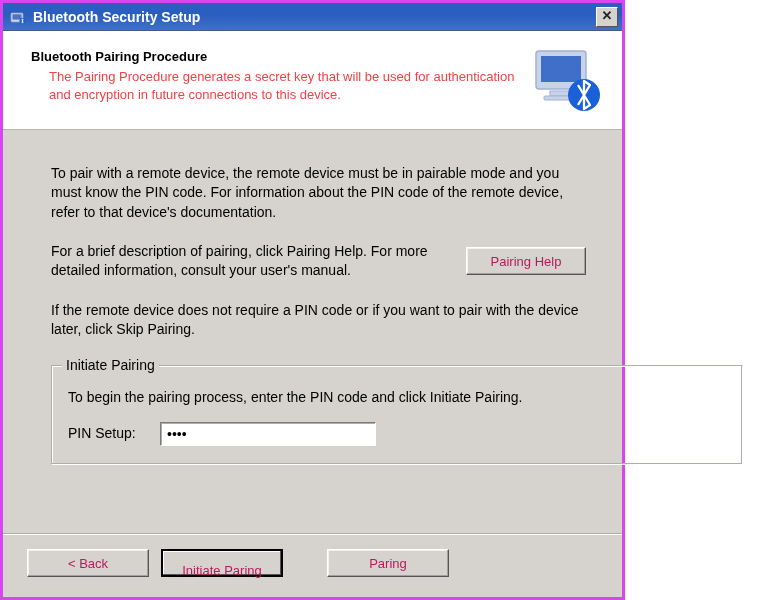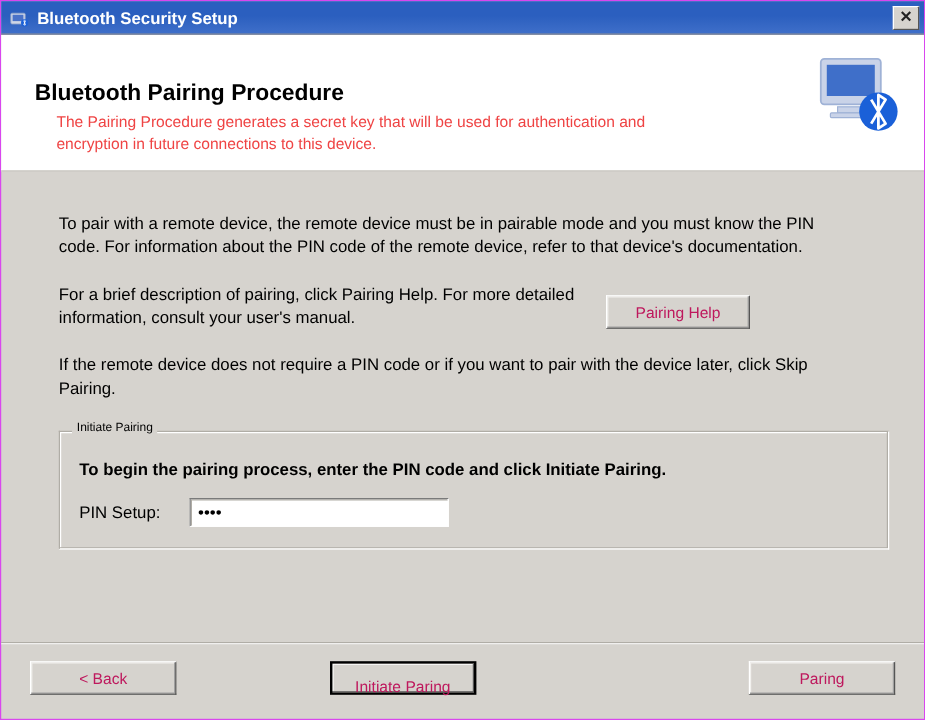--- a/index.html
+++ b/index.html
@@ -5,22 +5,22 @@
   * { box-sizing: border-box; }
   html, body {
     margin: 0; padding: 0;
     width: 771px; height: 600px;
     font-family: Tahoma, Arial, sans-serif;
     font-size: 13px;
     background: #fff;
     overflow: hidden;
   }
   .window {
-    width: 771px; height: 600px;
-    border: 1px solid #d946ef;
+    width: 625px; height: 600px;
+    border: 3px solid #d946ef;
     background: #d6d3ce;
     display: flex; flex-direction: column;
   }
   
   .titlebar {
     height: 28px;
     background: linear-gradient(to bottom, #2b5fbf 0%, #2b5fbf 45%, #3f6fc9 100%);
     display: flex; align-items: center;
     padding: 0 4px 0 6px;
     color: #fff;
@@ -48,34 +48,34 @@
   .close-btn .x { transform: translateY(-1px); }
   
   .banner {
     background: #fff;
     padding: 14px 20px 14px 28px;
     display: flex;
     border-bottom: 1px solid #b9b6af;
     box-shadow: inset 0 -1px 0 #fff;
   }
   .banner-text { flex: 1; padding-top: 4px; }
-  .banner-title { font-weight: bold; font-size: 19px; color: #000; margin-bottom: 4px; margin-top: 20px; }
+  .banner-title { font-weight: bold; font-size: 13px; color: #000; margin-bottom: 4px; }
   .banner-desc { font-size: 13px; color: #ef4444; line-height: 1.35; padding-left: 18px; max-width: 560px; }
   .banner-icon { width: 72px; height: 70px; margin-left: 10px; }
   
   .body {
     flex: 1;
     padding: 34px 36px 20px 48px;
     color: #000;
     font-size: 14px;
     line-height: 1.38;
   }
   .para { margin-bottom: 20px; max-width: 660px; }
   .row-help {
-    display: flex; align-items: flex-end;
+    display: flex; align-items: center;
     gap: 26px;
     margin-bottom: 20px;
   }
   .row-help .para2 { flex: 1; max-width: 430px; }
   .btn {
     font-family: inherit; font-size: 13px;
     background: #d6d3ce;
     border: 1px solid #fff;
     border-right-color: #555;
     border-bottom-color: #555;
@@ -97,23 +97,23 @@
     padding: 22px 16px 18px 16px;
     margin-top: 26px;
     box-shadow: inset -1px -1px 0 #b0ada6, inset 1px 1px 0 #fff;
     width: 692px;
   }
   .group-legend {
     position: absolute;
     top: -10px; left: 10px;
     background: #d6d3ce;
     padding: 0 4px;
-    font-size: 10px;
-  }
-  .group-instr { margin-bottom: 14px; font-weight: bold; }
+    font-size: 14px;
+  }
+  .group-instr { margin-bottom: 14px; }
   .pin-row { display: flex; align-items: center; gap: 14px; }
   .pin-label { font-size: 14px; width: 78px; }
   .pin-input {
     font-family: Tahoma, Arial, sans-serif;
     font-size: 14px;
     padding: 3px 6px;
     width: 216px; height: 24px;
     border: 1px solid #7a7a7a;
     border-top-color: #7a7a7a;
     border-left-color: #7a7a7a;
@@ -126,30 +126,29 @@
   
   .footer-sep {
     height: 2px;
     background: #b0ada6;
     border-bottom: 1px solid #fff;
     margin-top: 0;
   }
   .footer {
     padding: 14px 24px 20px 24px;
     display: flex;
-    justify-content: space-between;
+    justify-content: flex-start;
     gap: 12px;
   }
   .footer .btn { min-width: 122px; }
   .footer .gap { width: 20px; }
   .primary {
     border: 2px solid #000;
     box-shadow: inset -1px -1px 0 #555, inset 1px 1px 0 #fff;
     padding: 12px 0;
-    margin-left: 24px;
   }
 </style>
 </head>
 <body>
 
 <div class="window">
 
   <div class="titlebar">
     <span class="t-icon">
       <svg width="16" height="16" viewBox="0 0 16 16">

